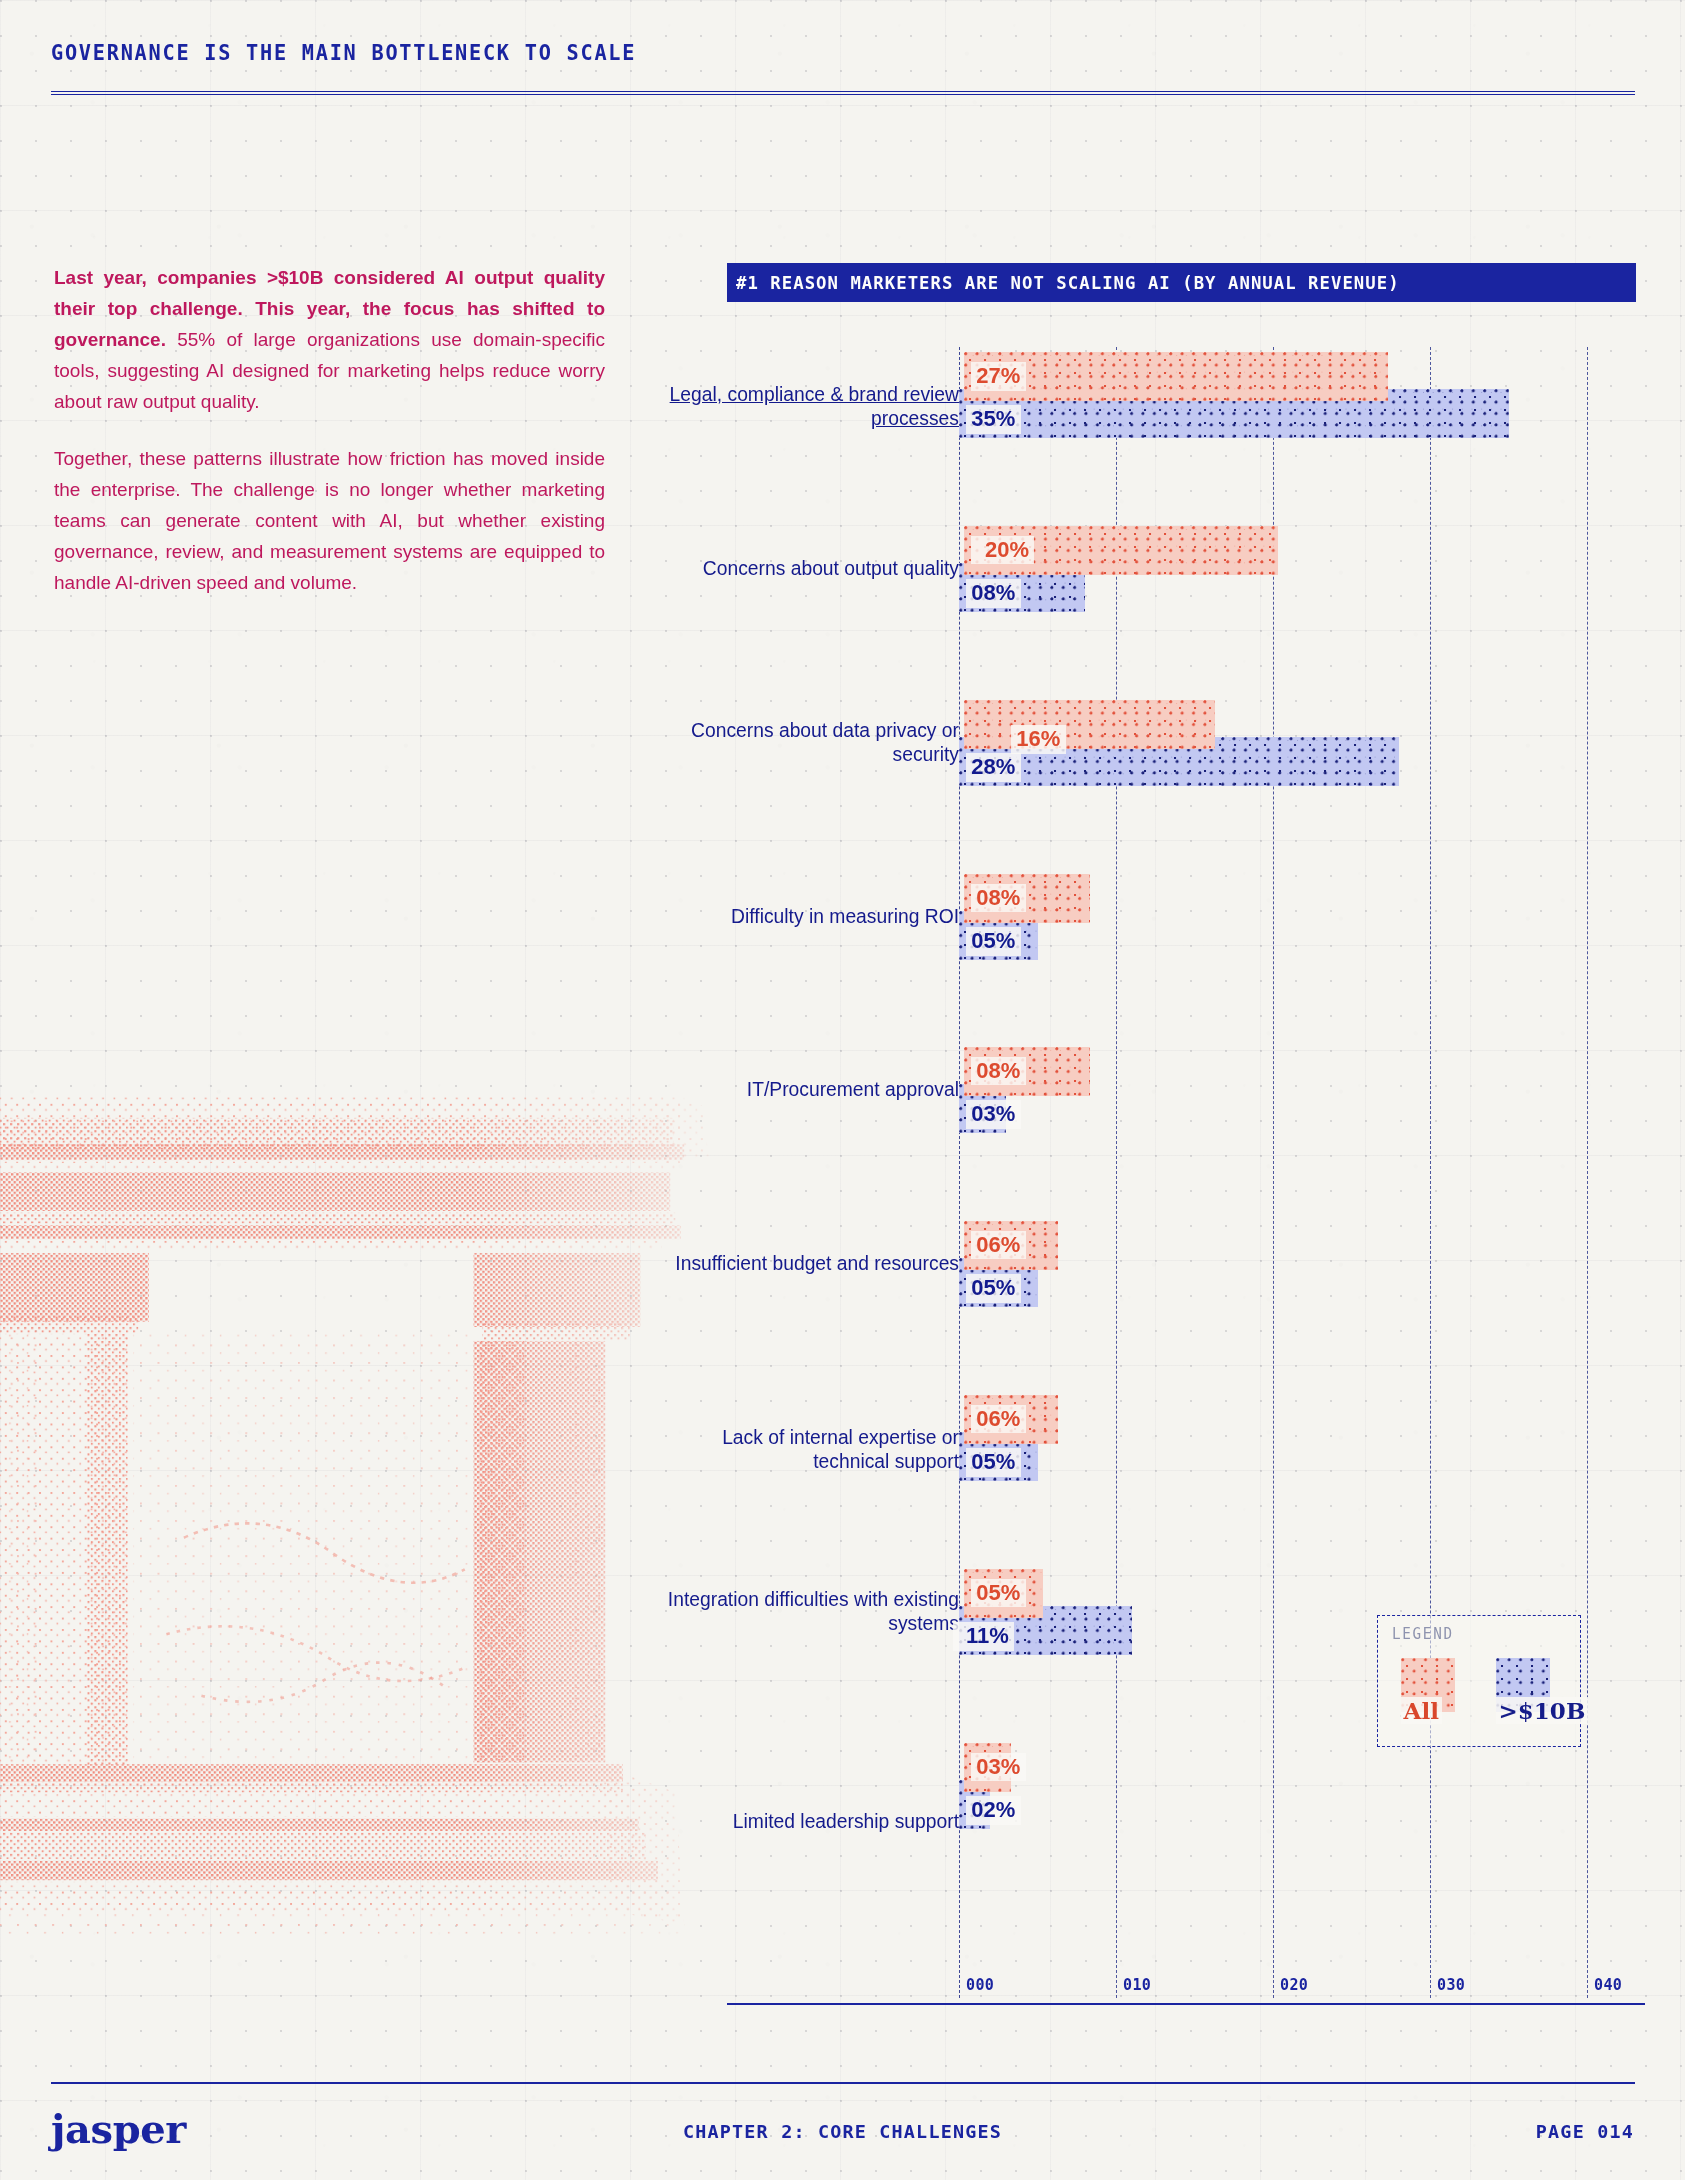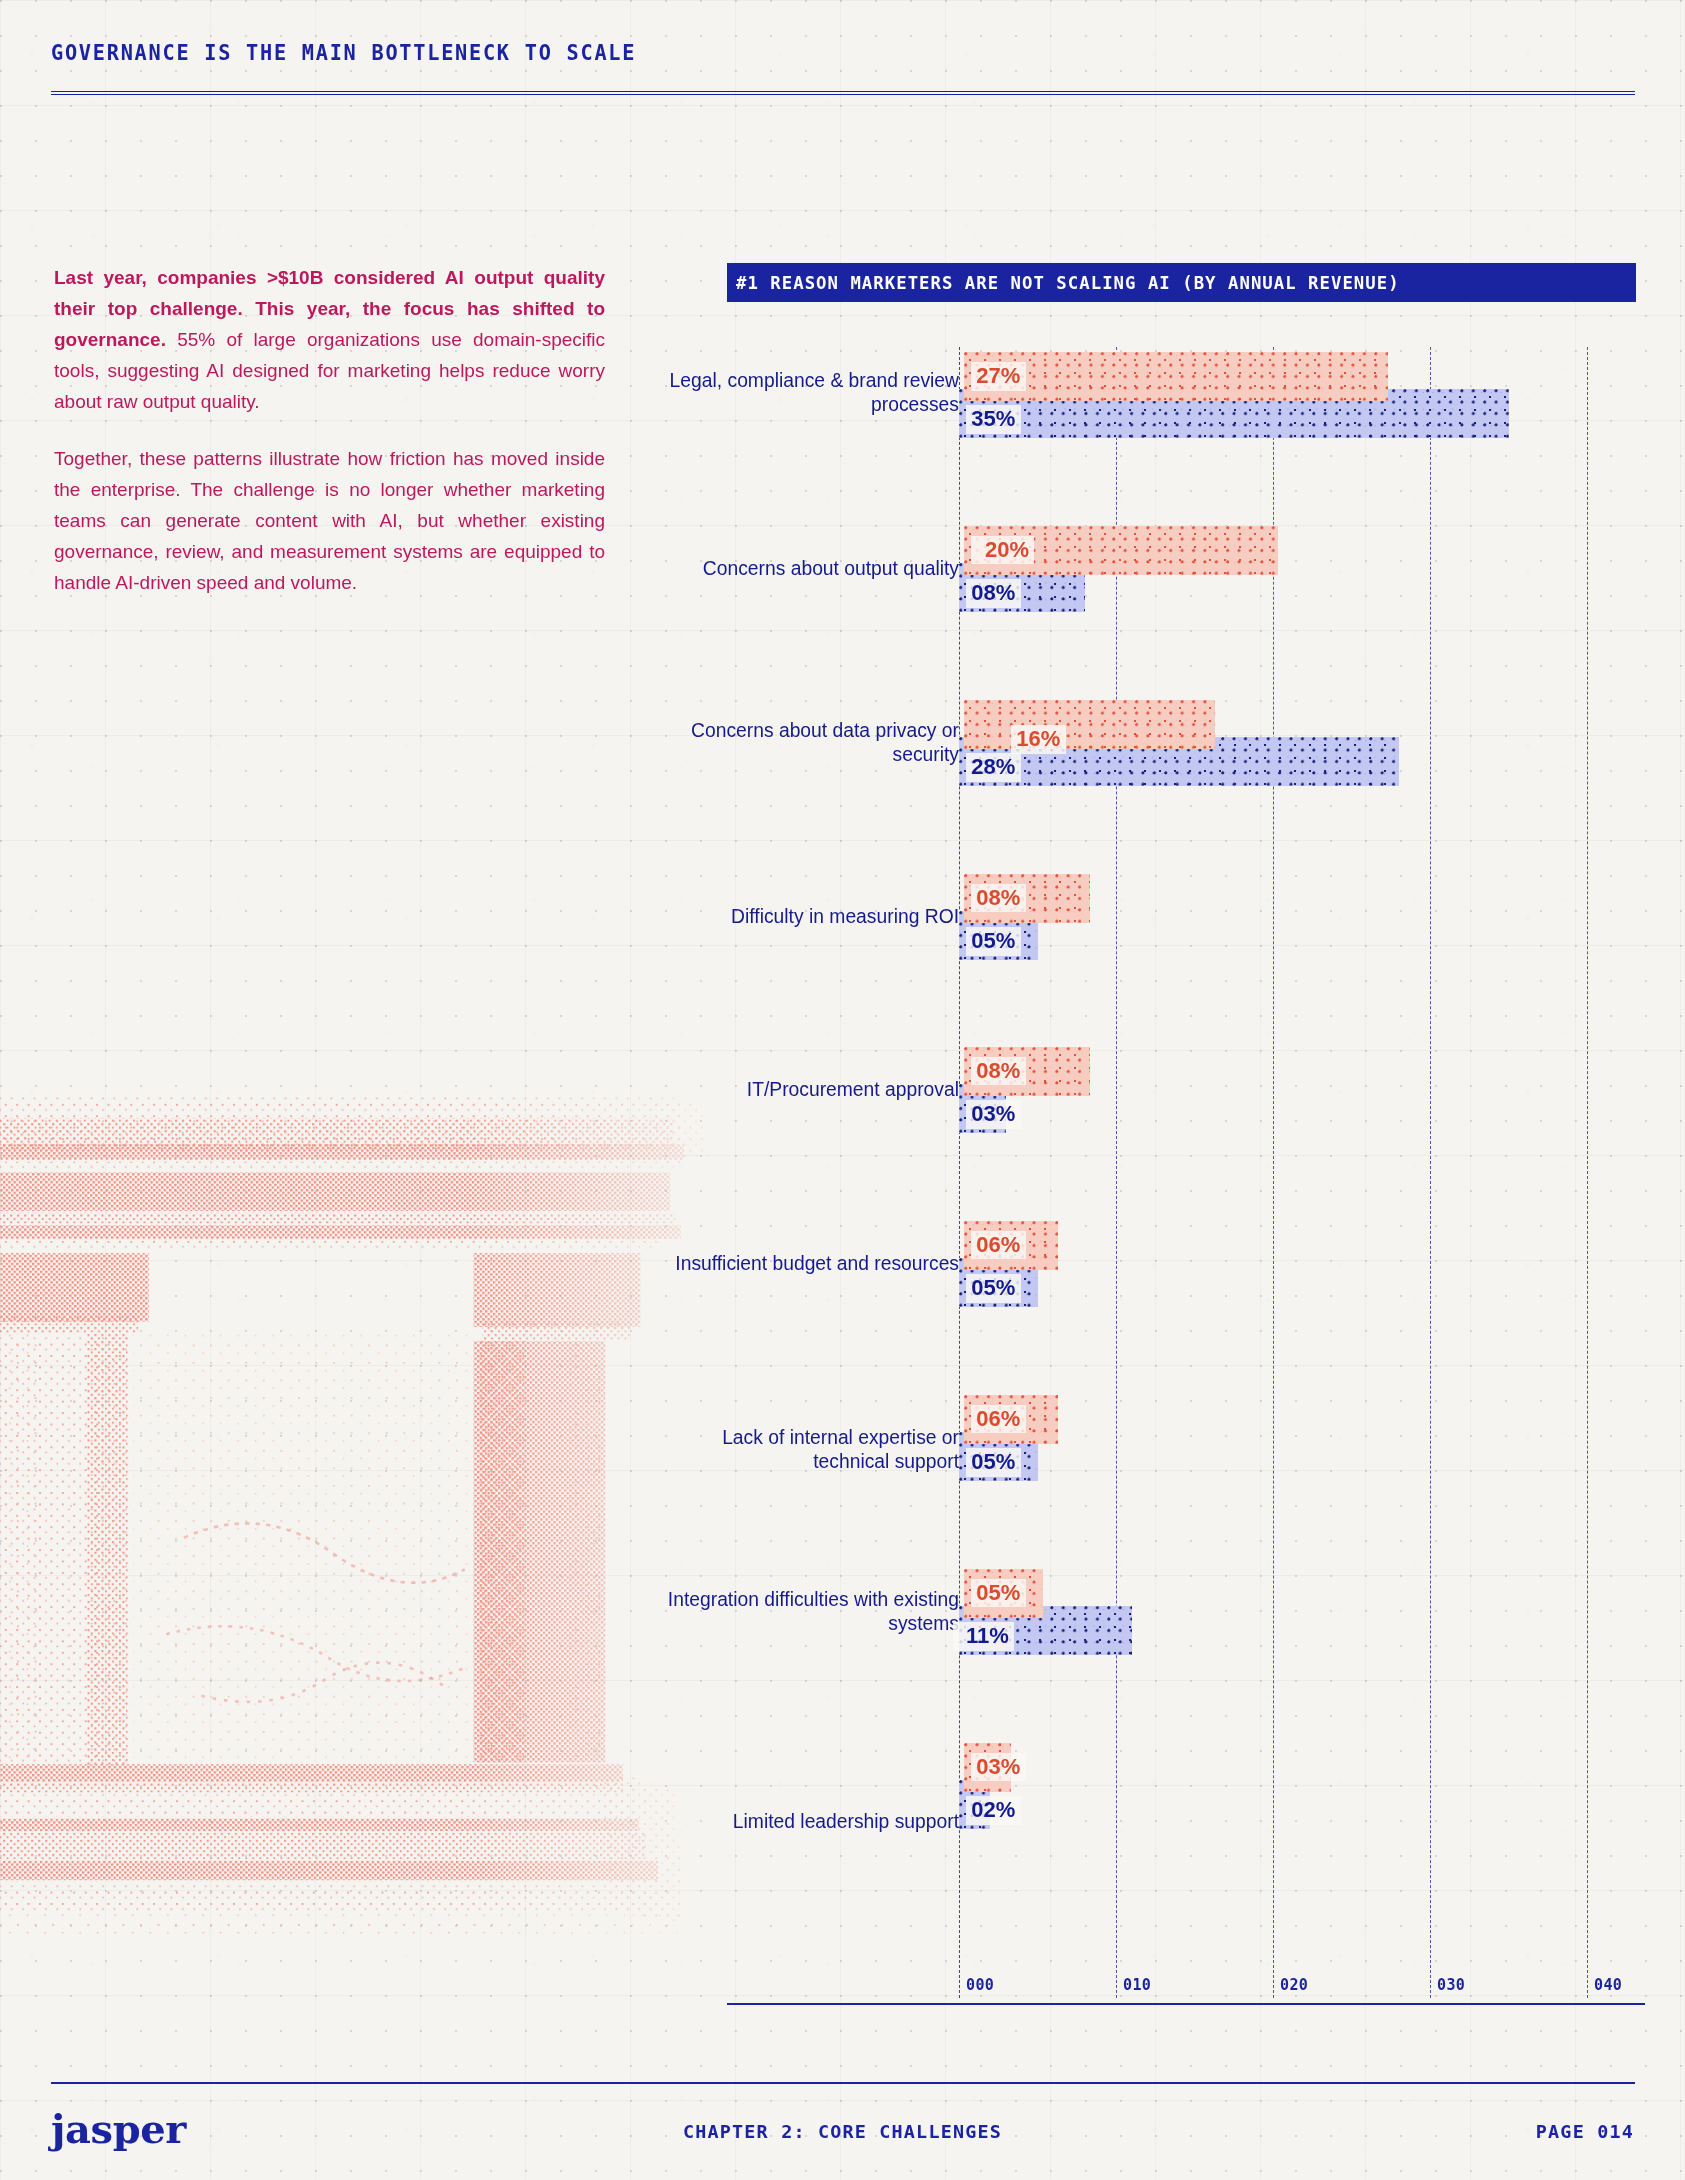--- a/index.html
+++ b/index.html
@@ -315,21 +315,21 @@
         <div class="tick-label" style="left: 239px;">000</div>
         <div class="gridline" style="left: 389px;"></div>
         <div class="tick-label" style="left: 396px;">010</div>
         <div class="gridline" style="left: 546px;"></div>
         <div class="tick-label" style="left: 553px;">020</div>
         <div class="gridline" style="left: 703px;"></div>
         <div class="tick-label" style="left: 710px;">030</div>
         <div class="gridline" style="left: 860px;"></div>
         <div class="tick-label" style="left: 867px;">040</div>
         <div class="group" style="top: 5.3px; height: 174px;">
-          <div class="cat-label" style="top: 17px;">Legal, compliance &amp; brand review processes</div>
+          <div class="cat-label" style="top: 31px; text-decoration: underline;">Legal, compliance &amp; brand review processes</div>
           <div class="bar red" style="left: 237px; top: 0px; width: 424px;"></div>
           <div class="bar blue" style="left: 232px; top: 37px; width: 550px;"></div>
           <div class="val red" style="left: 244px; top: 9.7px;">27%</div>
           <div class="val blue" style="left: 239px; top: 53px;">35%</div>
         </div>
         <div class="group" style="top: 179px; height: 174px;">
           <div class="cat-label" style="top: 31px;">Concerns about output quality</div>
           <div class="bar red" style="left: 237px; top: 0px; width: 314px;"></div>
           <div class="bar blue" style="left: 232px; top: 37px; width: 126px;"></div>
           <div class="val red" style="left: 244px; top: 9.7px; padding-left: 14px;">20%</div>
@@ -377,20 +377,27 @@
           <div class="val red" style="left: 244px; top: 9.7px;">05%</div>
           <div class="val blue" style="left: 226px; top: 53px; padding-left: 13px;">11%</div>
         </div>
         <div class="group" style="top: 1396px; height: 174px;">
           <div class="cat-label" style="top: 31px; margin-top: 36px;">Limited leadership support</div>
           <div class="bar red" style="left: 237px; top: 0px; width: 47px;"></div>
           <div class="bar blue" style="left: 232px; top: 37px; width: 31px;"></div>
           <div class="val red" style="left: 244px; top: 9.7px;">03%</div>
           <div class="val blue" style="left: 239px; top: 53px;">02%</div>
         </div>
+        <div id="legend" style="left: 650px; top: 1268px; width: 204px; height: 132px;">
+          <div id="legend-title">LEGEND</div>
+          <div class="lg-sw red" style="left: 23px; top: 42px;"></div>
+          <div class="lg-txt red" style="left: 23px; top: 81px;">All</div>
+          <div class="lg-sw blue" style="left: 118px; top: 42px;"></div>
+          <div class="lg-txt blue" style="left: 118px; top: 81px;">&gt;$10B</div>
+        </div>
       </div>
   </div>
 
   <div id="ftr-rule"></div>
   <div id="ftr-logo">jasper</div>
   <div id="ftr-chapter">CHAPTER 2: CORE CHALLENGES</div>
   <div id="ftr-page">PAGE 014</div>
 
 </div>
 

